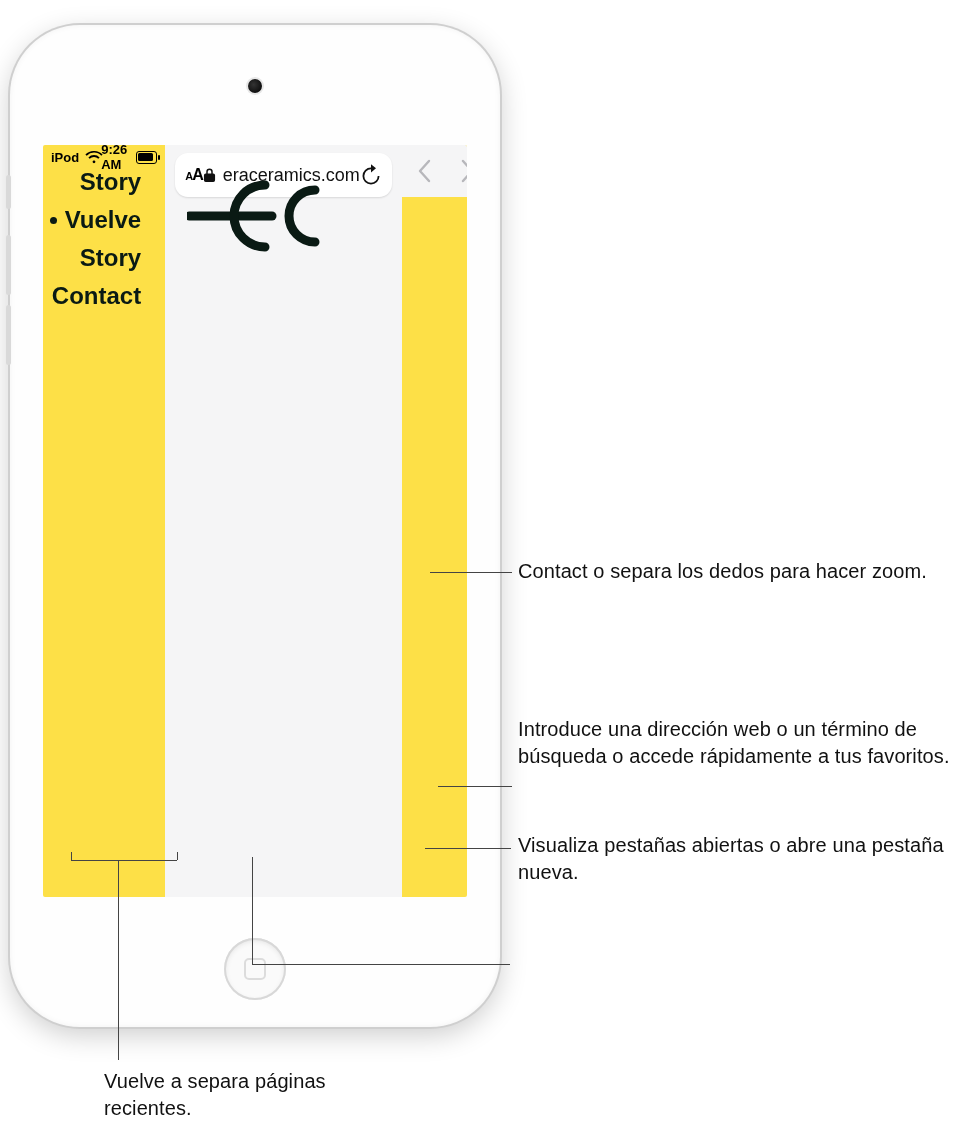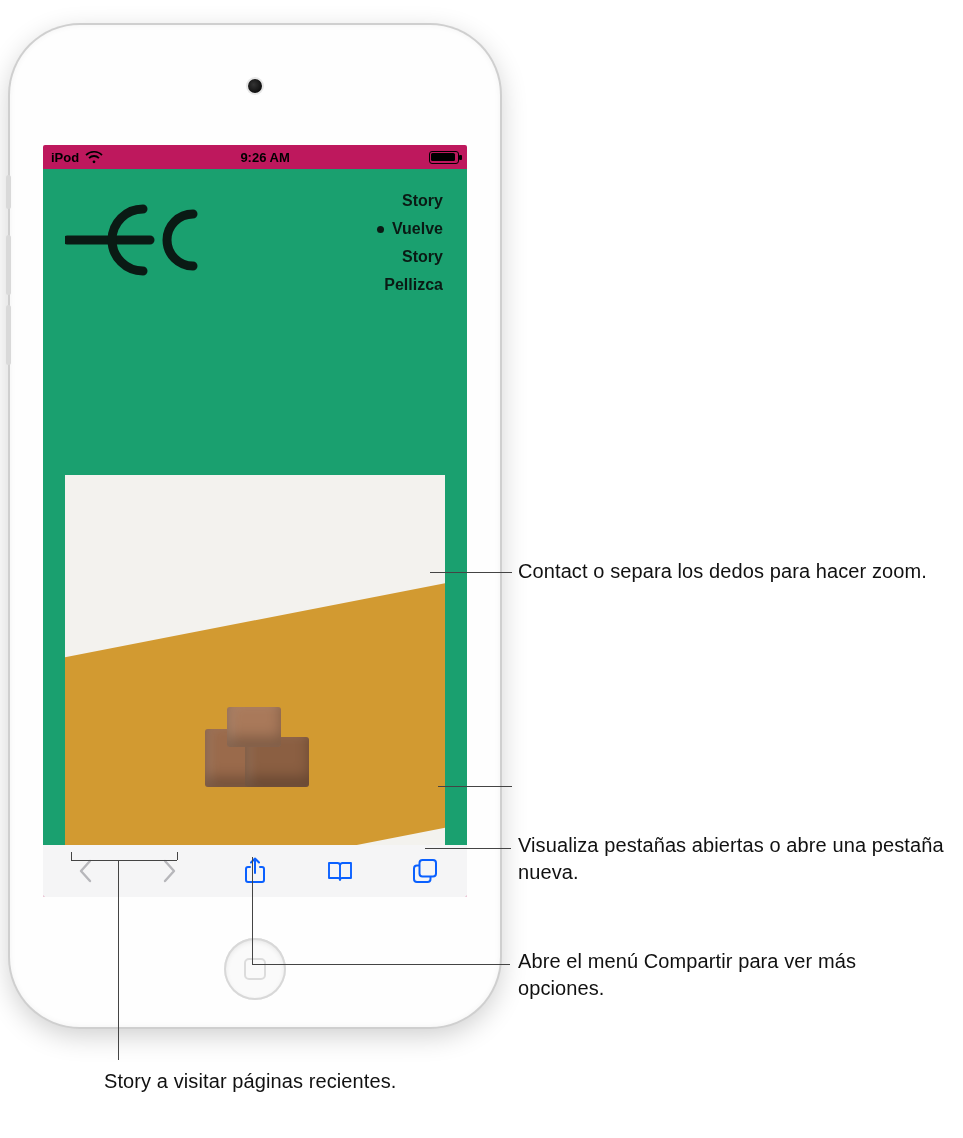--- a/index.html
+++ b/index.html
@@ -34,38 +34,38 @@
     box-shadow: inset 0 0 0 2px #d8d8d8, inset 0 2px 6px rgba(0,0,0,.12);
     display: flex; align-items: center; justify-content: center;
   }
   .home-btn .sq {
     width: 22px; height: 22px; border-radius: 5px; border: 2px solid #dcdcdc;
   }
 
   .screen {
     position: absolute; left: 33px; top: 120px;
     width: 424px; height: 752px;
-    background: #be185d;
+    background: #fde047;
     border-radius: 2px;
     overflow: hidden;
-    display: flex; flex-direction: column;
+    display: flex; flex-direction: row;
   }
 
   
   .status { height: 24px; display: flex; align-items: center; justify-content: space-between; padding: 0 8px; color: #000; font-size: 13px; font-weight: 600; }
   .status .left { display: flex; align-items: center; gap: 6px; }
   .status .wifi { width: 16px; height: 12px; position: relative; }
   .status .battery { width: 30px; height: 13px; border: 1.5px solid #000; border-radius: 3px; position: relative; }
   .status .battery::after { content:""; position:absolute; right:-4px; top:3px; width:2.5px; height:5px; background:#000; border-radius:1px; }
   .status .battery .fill { position:absolute; left:1.5px; top:1.5px; bottom:1.5px; right:3px; background:#000; border-radius:1.5px; }
 
   
   .page { flex: 1; background: #1aa06f; position: relative; }
   .page .logo { position: absolute; left: 22px; top: 26px; }
-  .page .navmenu { position: absolute; right: 24px; top: 18px; text-align: right; font-weight: 700; font-size: 16px; color: #0a1a14; }
+  .page .navmenu { position: absolute; right: 24px; top: 18px; text-align: right; font-weight: 700; font-size: 24px; color: #0a1a14; }
   .page .navmenu .item { padding: 5px 0; display: flex; align-items: center; justify-content: flex-end; gap: 8px; }
   .page .navmenu .dot { width: 7px; height: 7px; border-radius: 50%; background: #0a1a14; }
   .page .photo { position:absolute; left:22px; right:22px; top:306px; bottom:0; background:#f3f2ee; overflow:hidden; }
   .page .table { position:absolute; left:-40px; right:-40px; bottom:-60px; height:240px; background:#d29a31; transform: rotate(-11deg); transform-origin: left top; }
   .page .clay { position:absolute; left:140px; bottom:58px; width:110px; height:80px; }
   .page .clay .block { position:absolute; width:64px; height:58px; background:#9a6a4b; border-radius:3px; box-shadow: inset 0 -10px 14px rgba(0,0,0,.25), inset 8px 0 10px rgba(255,255,255,.1); }
   .page .clay .block.b1 { left:0; bottom:0; }
   .page .clay .block.b2 { left:40px; bottom:0; height:50px; background:#8b5f42; }
   .page .clay .block.top { left:22px; bottom:40px; width:54px; height:40px; background:#a9795a; }
 
@@ -130,33 +130,51 @@
               <span>Story</span>
             </div>
           <div class="item">
               <span class="dot"></span>
               <span>Vuelve</span>
             </div>
           <div class="item">
               <span>Story</span>
             </div>
           <div class="item">
-              <span>Pellizca</span>
+              <span>Contact</span>
             </div>
         </div>
         <div class="photo">
           <div class="table"></div>
           <div class="clay">
             <div class="block b1"></div>
             <div class="block b2"></div>
             <div class="block top"></div>
           </div>
         </div>
       </div>
 
+      <div class="urlbar-wrap">
+        <div class="urlbar">
+          <span class="aa"><span class="sm">A</span>A</span>
+          <div class="mid">
+            <span>
+              <svg width="13" height="16" viewBox="0 0 14 17">
+                  <path d="M3.5 7V5a3.5 3.5 0 117 0v2h.6A1.9 1.9 0 0113 8.9v5.2A1.9 1.9 0 0111.1 16H2.9A1.9 1.9 0 011 14.1V8.9A1.9 1.9 0 012.9 7h.6zm1.6 0h3.8V5a1.9 1.9 0 10-3.8 0v2z" fill="#111"></path>
+                </svg>
+            </span>
+            <span>eraceramics.com</span>
+          </div>
+          <span>
+            <svg width="22" height="24" viewBox="0 0 22 24">
+                <path d="M11 4.5V1.2l5 4.1-5 4.1V6.3A6.7 6.7 0 1017.7 13h1.8A8.5 8.5 0 1111 4.5z" fill="#111"></path>
+              </svg>
+          </span>
+        </div>
+      </div>
 
       <div class="toolbar">
         <div class="tbtn">
           <svg width="16" height="24" viewBox="0 0 14 24">
               <path d="M12 2L3 12l9 10" stroke="#b7b7bb" stroke-width="2.4" fill="none" stroke-linecap="round" stroke-linejoin="round"></path>
             </svg>
         </div>
         <div class="tbtn">
           <svg width="16" height="24" viewBox="0 0 14 24">
               <path d="M2 2l9 10-9 10" stroke="#b7b7bb" stroke-width="2.4" fill="none" stroke-linecap="round" stroke-linejoin="round"></path>
@@ -184,28 +202,28 @@
     </div>
 
     <div class="home-btn">
         <div class="sq"></div>
       </div>
   </div>
 
   <div class="callout" style="left:518px; top:558px; width:420px">Contact o separa los dedos para hacer zoom.</div>
   <div class="leader" style="left:430px; top:572px; width:82px"></div>
 
+  <div class="callout" style="left:518px; top:716px; width:440px">Introduce una dirección web o un término de búsqueda o accede rápidamente a tus favoritos.</div>
   <div class="leader" style="left:438px; top:786px; width:74px"></div>
 
   <div class="callout" style="left:518px; top:832px; width:430px">Visualiza pestañas abiertas o abre una pestaña nueva.</div>
   <div class="leader" style="left:425px; top:848px; width:86px"></div>
 
-  <div class="callout" style="left:518px; top:948px; width:430px">Abre el menú Compartir para ver más opciones.</div>
   <div class="leader" style="left:252px; top:964px; width:258px"></div>
   <div class="leader v" style="left:252px; top:857px; height:107px; border-top:none"></div>
 
-  <div class="callout" style="left:104px; top:1068px; width:300px">Story a visitar páginas recientes.</div>
+  <div class="callout" style="left:104px; top:1068px; width:300px">Vuelve a separa páginas recientes.</div>
   <div class="leader v" style="left:118px; top:860px; height:200px; border-top:none"></div>
   <div class="leader" style="left:71px; top:860px; width:106px"></div>
   <div class="leader v" style="left:71px; top:852px; height:8px; border-top:none"></div>
   <div class="leader v" style="left:177px; top:852px; height:8px; border-top:none"></div>
 
 </div>
 
 </body></html>

